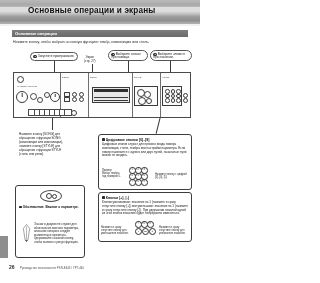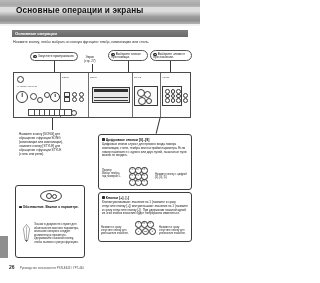--- a/index.html
+++ b/index.html
@@ -2,21 +2,21 @@
 <html><head>
 <meta charset="utf-8">
 <style>
   html,body{margin:0;padding:0;}
   body{width:200px;height:283px;background:#ffffff;font-family:"Liberation Sans",sans-serif;overflow:hidden;position:relative;}
 
   
   .hdr{position:absolute;left:0;top:0;width:200px;height:26px;
        background:linear-gradient(180deg,#b9b9b9 0%,#a9a9a9 18%,#cfcfcf 42%,#9e9e9e 62%,#8f8f8f 78%,#bdbdbd 100%);}
   .hdr-sheen{position:absolute;left:0;top:7px;width:200px;height:10px;background:linear-gradient(180deg,rgba(255,255,255,.55),rgba(255,255,255,0));}
-  .hdr-title{position:absolute;left:16px;top:6px;font-size:8.2px;font-weight:bold;color:#121212;letter-spacing:.15px;white-space:nowrap;}
+  .hdr-title{position:absolute;left:28px;top:6px;font-size:8.2px;font-weight:bold;color:#121212;letter-spacing:.15px;white-space:nowrap;}
   .hdr-band{position:absolute;left:0;top:20px;width:200px;height:4px;background:linear-gradient(180deg,#8a8a8a,#b5b5b5);opacity:.85;}
   .hdr-strip{position:absolute;left:0;top:24px;width:200px;height:2px;background:#f2f2f2;}
 
   
   .mtab{position:absolute;left:0;top:236px;width:8px;height:22px;background:#8e8e8e;}
 
   
   .secbar{position:absolute;left:12px;top:30px;width:176px;height:7px;
           background:linear-gradient(180deg,#7e7e7e,#6a6a6a);}
   .secbar span{position:absolute;left:3px;top:0.6px;font-size:4.1px;font-weight:bold;color:#fff;white-space:nowrap;}

